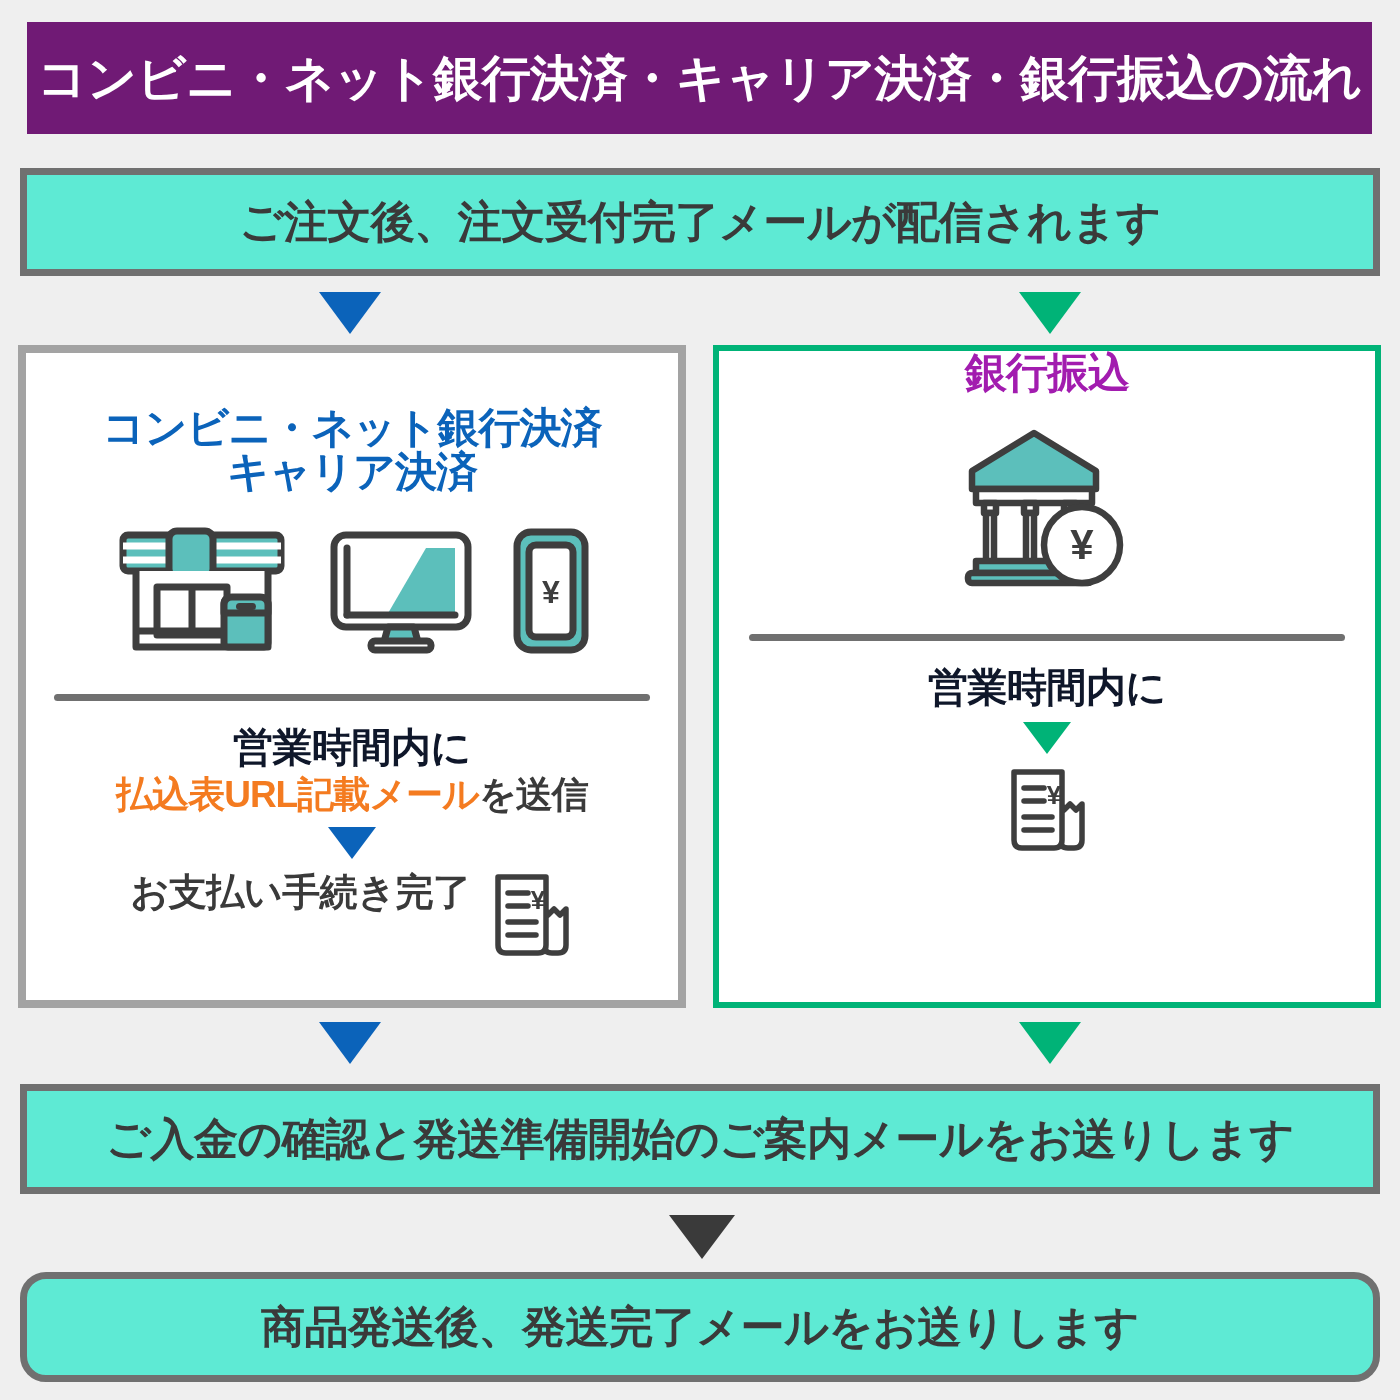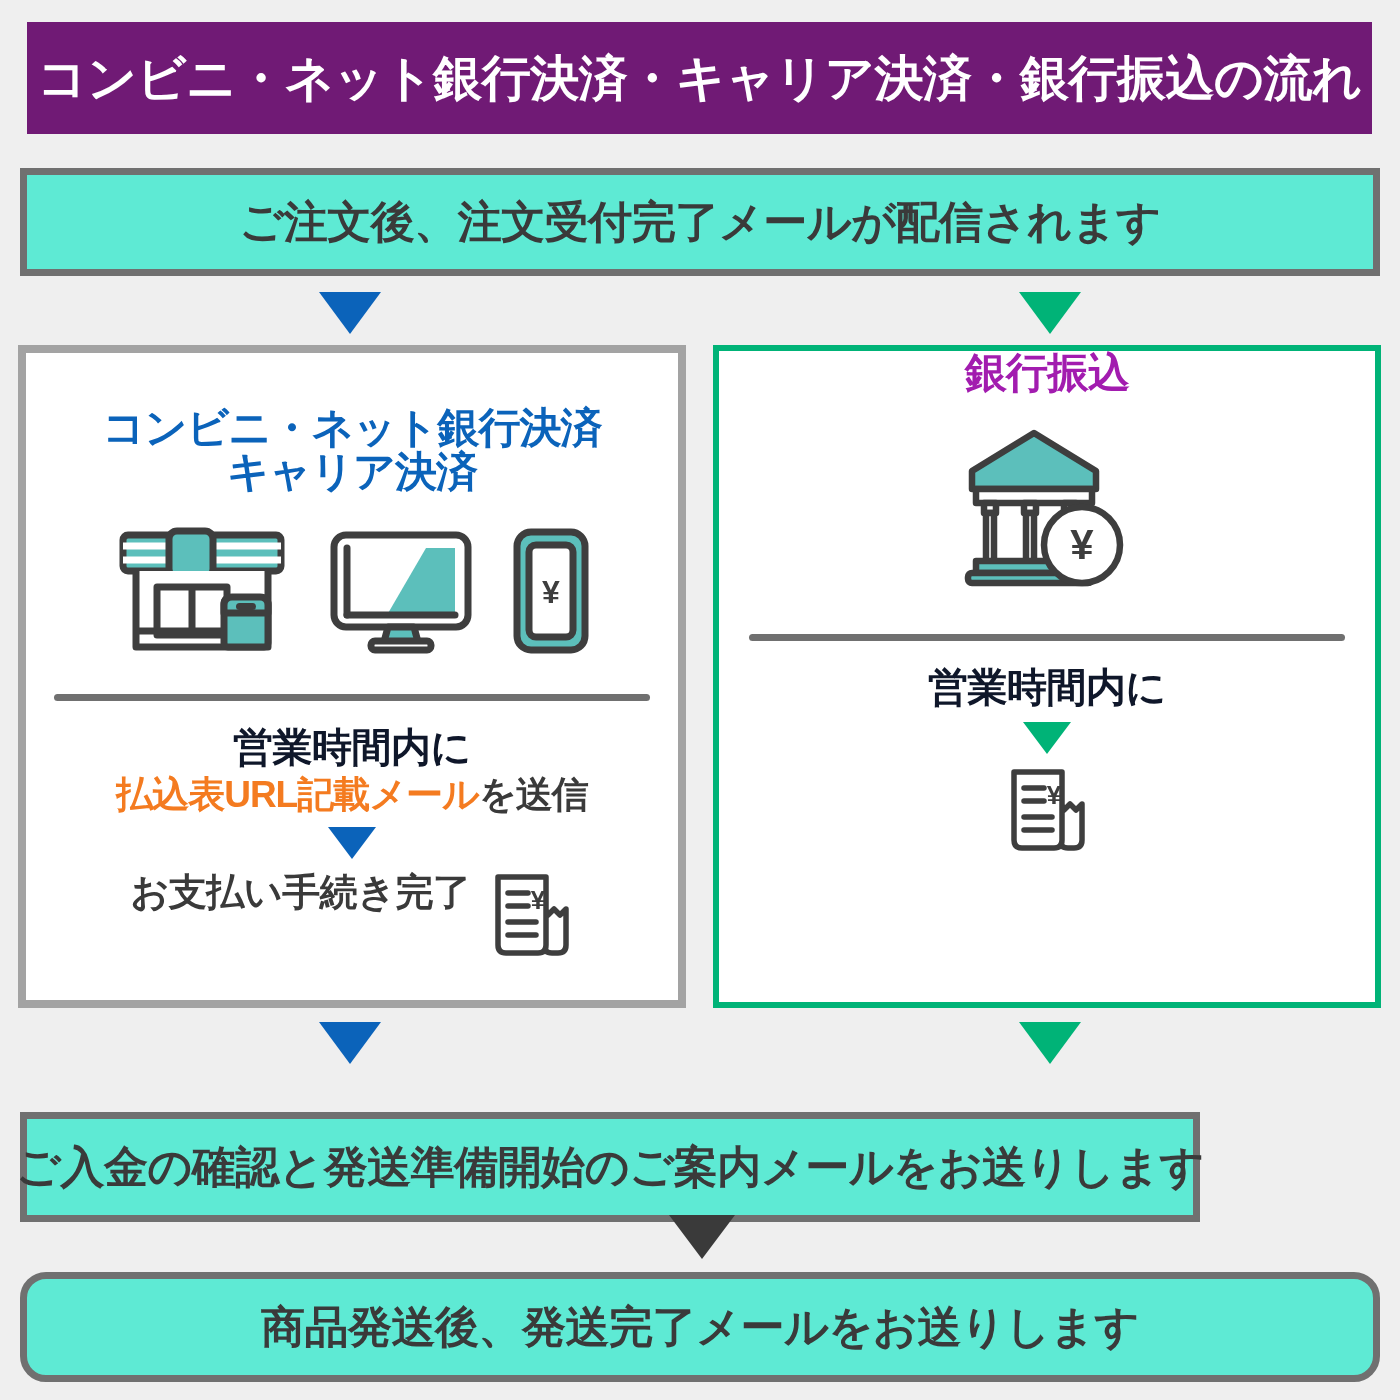--- a/index.html
+++ b/index.html
@@ -51,21 +51,21 @@
   }
   .gray-box .txt {
     color: #3a3a3a;
     font-size: 44px;
     font-weight: bold;
     letter-spacing: -0.5px;
     white-space: nowrap;
     line-height: 1;
   }
   #box-order   { left: 20px; top: 168px;  width: 1360px; height: 108px; }
-  #box-confirm { left: 20px; top: 1112px; width: 1180px; height: 110px; }
+  #box-confirm { left: 20px; top: 1084px; width: 1360px; height: 110px; }
   #box-ship    { left: 20px; top: 1272px; width: 1360px; height: 110px; border-radius: 26px; }
 
   
   .tri {
     position: absolute;
     width: 0; height: 0;
     border-left: 31px solid transparent;
     border-right: 31px solid transparent;
   }
   .tri.blue  { border-top: 42px solid #0b63ba; }

